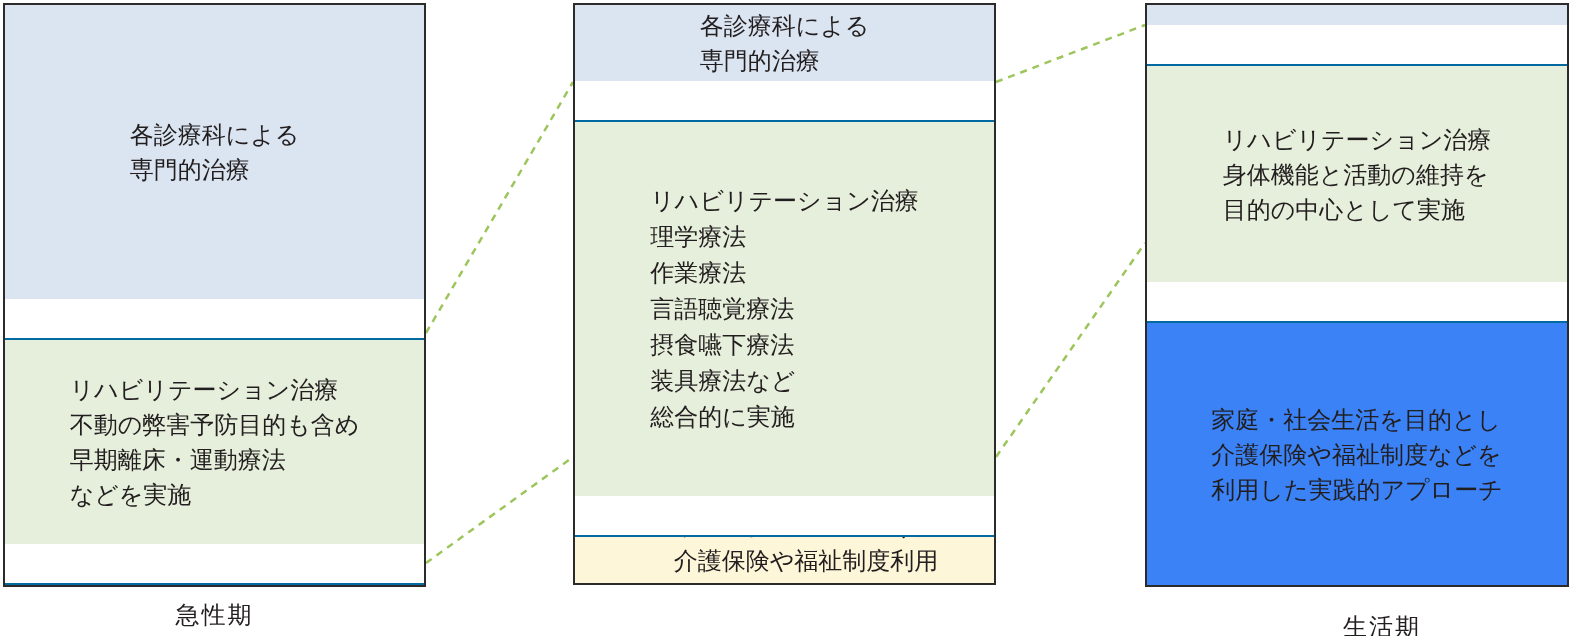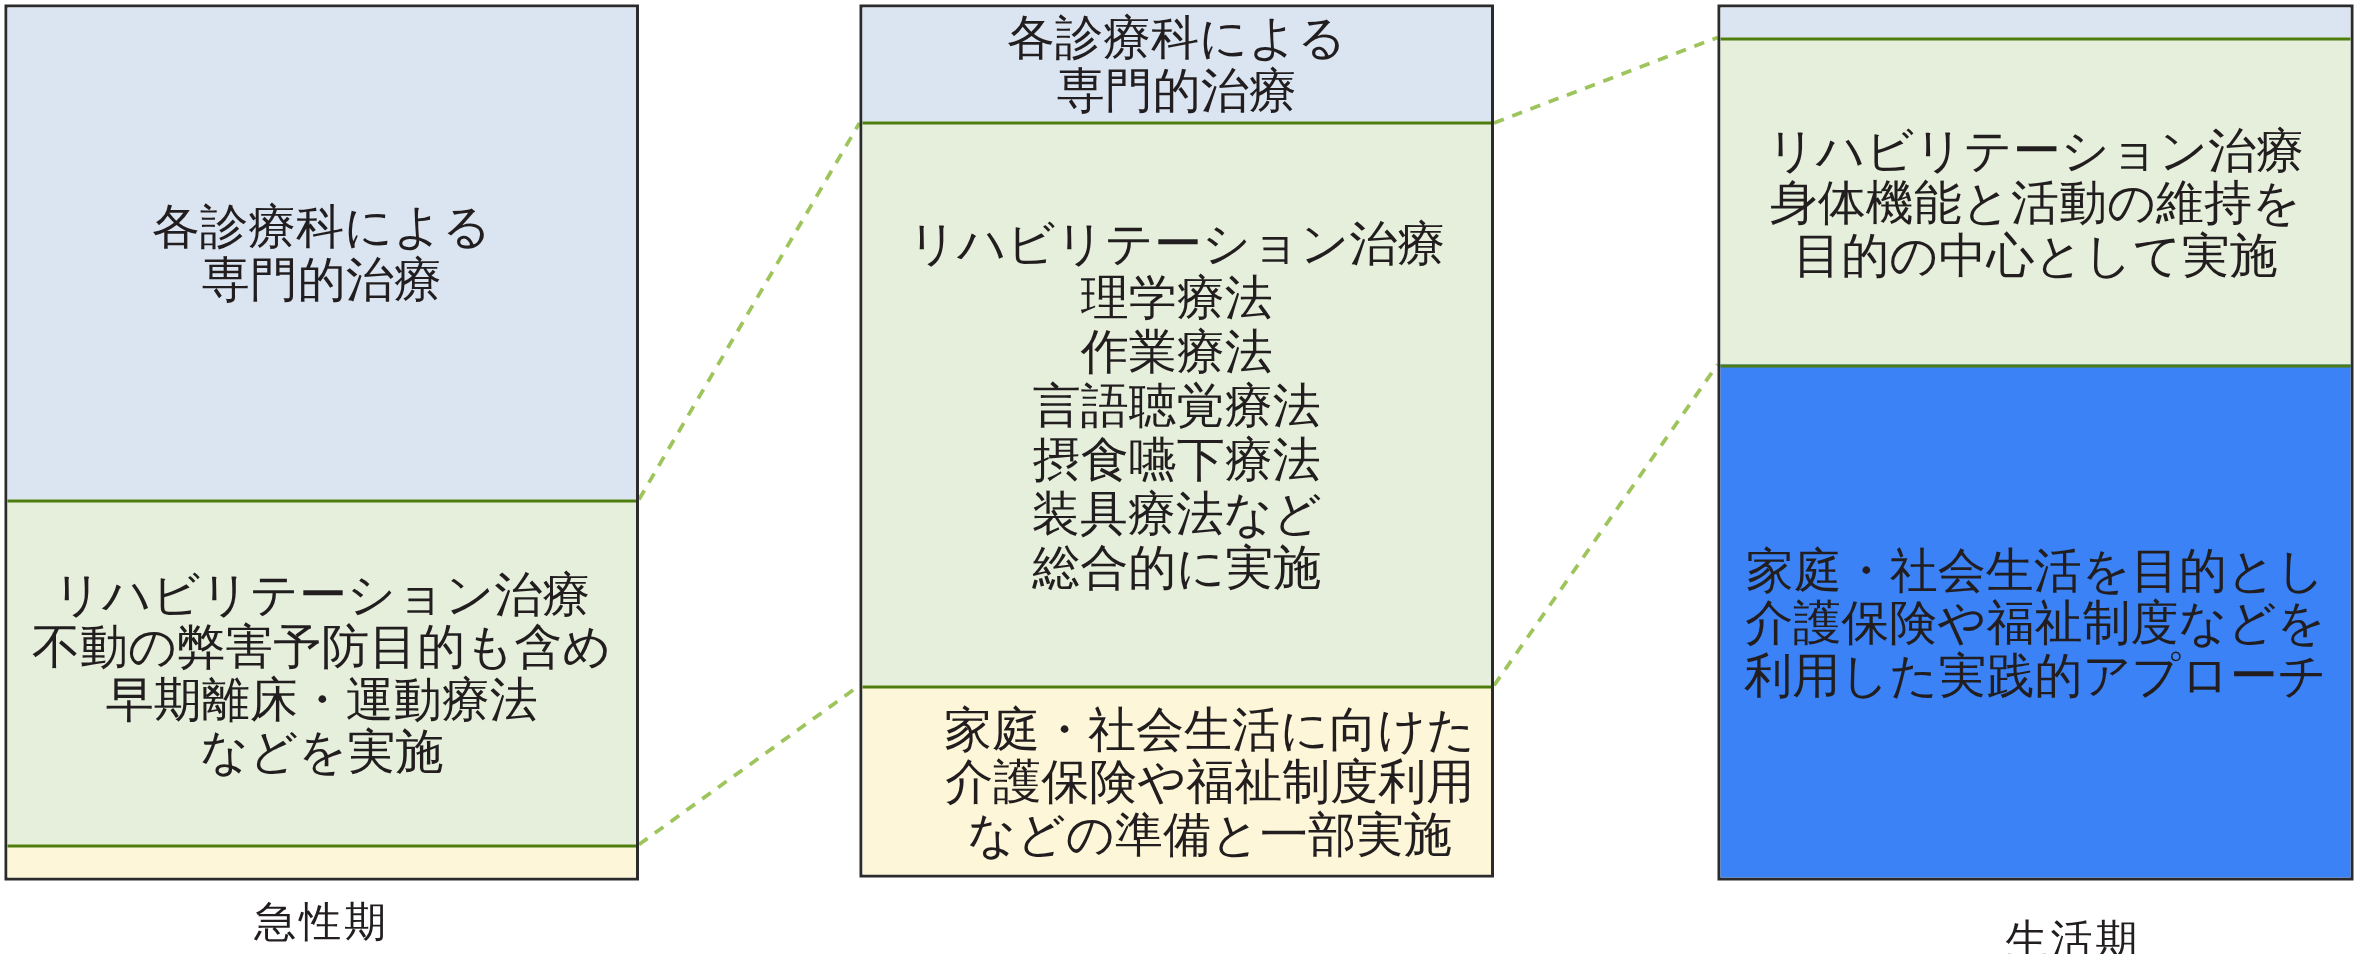--- a/index.html
+++ b/index.html
@@ -21,27 +21,26 @@
   }
   #col-acute    { left: 3px;    top: 3px; width: 423px; height: 584px; }
   #col-recovery { left: 573px;  top: 3px; width: 423px; height: 582px; }
   #col-life     { left: 1145px; top: 3px; width: 424px; height: 584px; }
 
   .section {
     box-sizing: border-box;
     display: flex;
     align-items: center;
     justify-content: center;
-    text-align: center;
     white-space: pre-line;
-    font-size: 32px;
+    font-size: 24px;
     line-height: 35px;
     overflow: hidden;
   }
-  .section + .section { border-top: 2px solid #4d7c0f; }
+  .section + .section { border-top: 2px solid #0369a1; margin-top: 39px; }
 
   
   #col-acute .sec-specialized    { height: 328px; }
   #col-acute .sec-rehabilitation { height: 230px; }
   #col-acute .sec-community      { flex: 1; }
 
   
   #col-recovery .sec-specialized    { height: 76px; }
   #col-recovery .sec-rehabilitation { height: 376px; line-height: 36px; }
   #col-recovery .sec-community      { flex: 1; }
@@ -51,21 +50,21 @@
   #col-life .sec-rehabilitation { height: 218px; }
   #col-life .sec-community      { flex: 1; }
 
   .phase-label {
     position: absolute;
     top: 598px;
     height: 34px;
     display: flex;
     align-items: center;
     justify-content: center;
-    font-size: 28px;
+    font-size: 24px;
     letter-spacing: 2px;
   }
   #label-acute    { left: 3px;    width: 423px; }
   #label-recovery { left: 573px;  width: 423px; }
   #label-life     { left: 1170px; width: 424px; margin-top: 12px; }
 
   .connector-overlay {
     position: absolute;
     left: 0; top: 0;
     width: 1571px;

